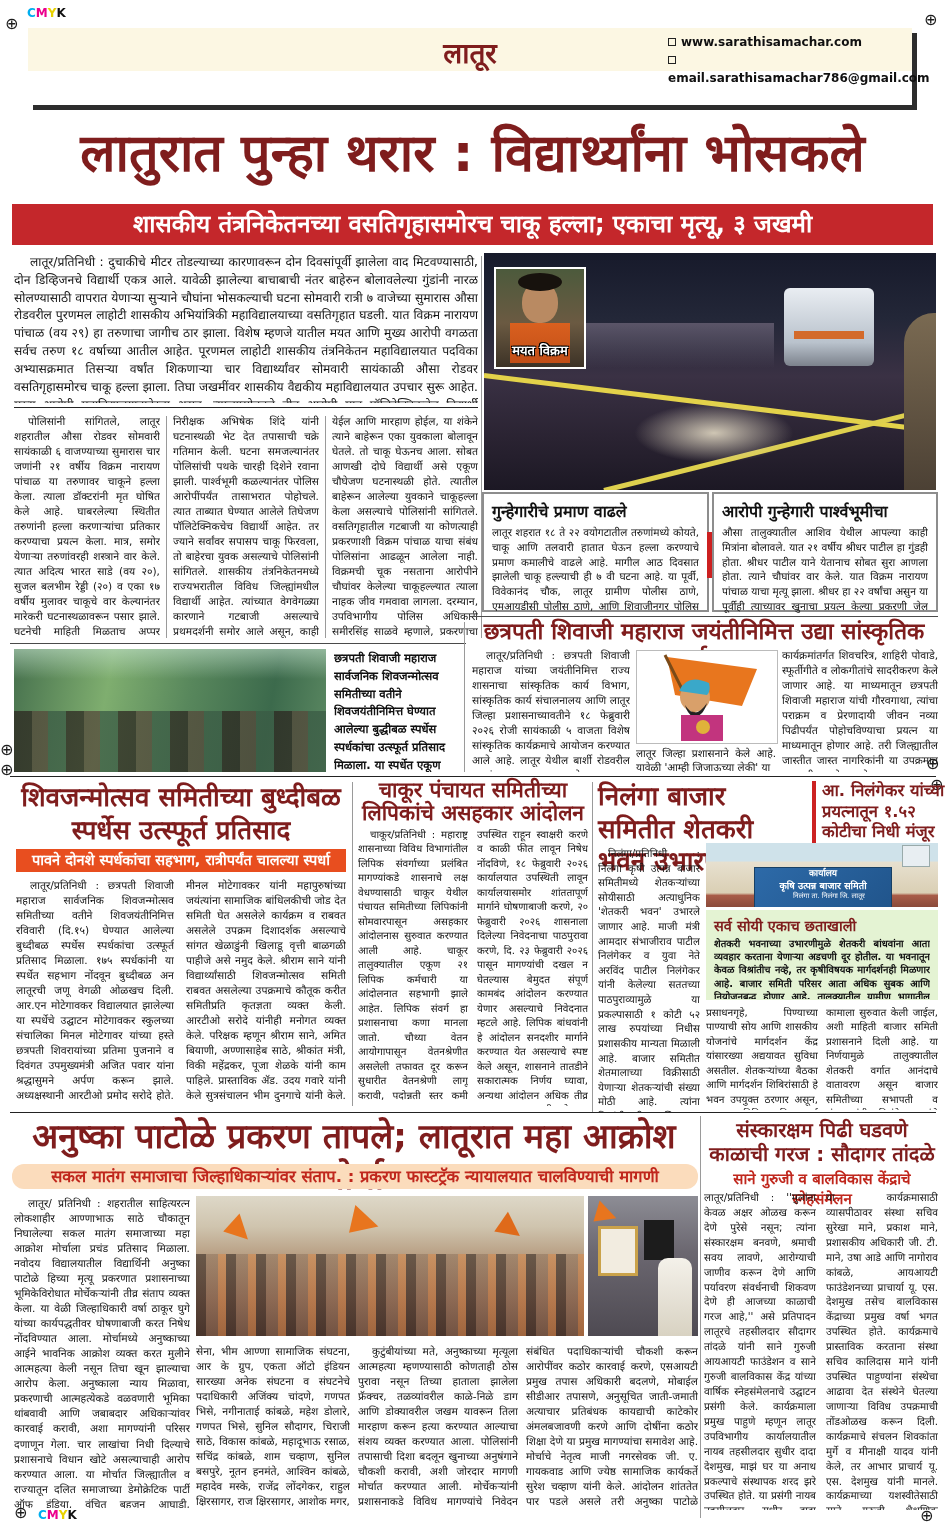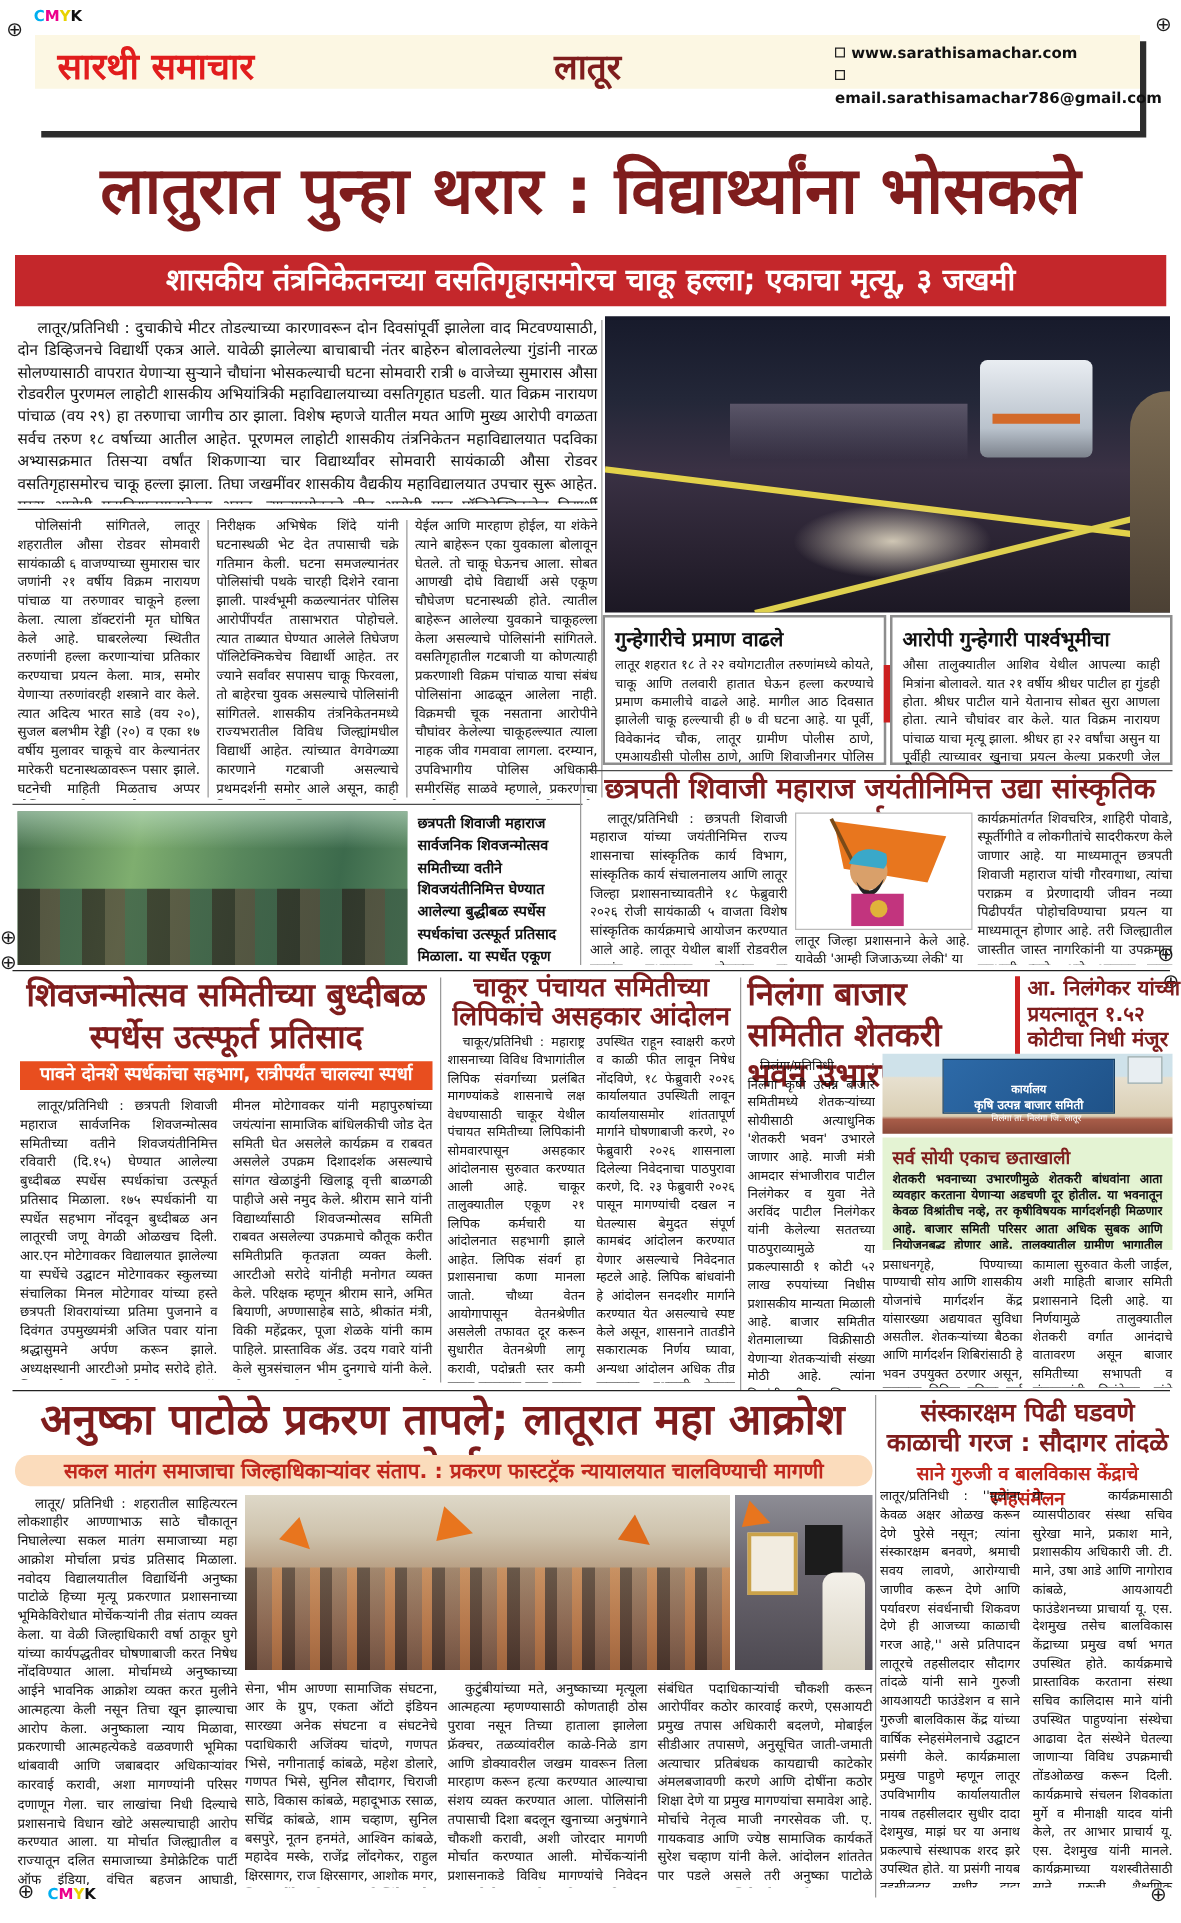--- a/index.html
+++ b/index.html
@@ -30,21 +30,20 @@
 <div class="cross" style="left:0px;top:762px;">⊕</div>
 <div class="cross" style="left:926px;top:756px;">⊕</div>
 <div class="cross" style="left:930px;top:777px;">⊕</div>
 <div class="cross" style="left:14px;top:1505px;">⊕</div>
 <div class="cross" style="left:920px;top:1508px;">⊕</div>
 <div class="cmyk" style="left:27px;top:6px;"><b>C</b><b>M</b><b>Y</b><b>K</b></div>
 <div class="cmyk" style="left:38px;top:1508px;"><b>C</b><b>M</b><b>Y</b><b>K</b></div>
 
 <div class="ab" style="left:28px;top:28px;width:884px;height:77px;box-shadow:5px 5px 0 #2d2d2d;">
   <div class="ab" style="left:0;top:0;width:884px;height:43px;background:#fcf7e3;">
-    <div class="ab hd" style="left:18px;top:4px;font-size:29px;color:#e11d1d;">सारथी समाचार</div>
     <div class="ab hd" style="left:392px;top:5px;width:100px;text-align:center;font-size:28px;">लातूर</div>
     <div class="ab" style="left:640px;top:5px;width:240px;font-size:12px;font-weight:bold;line-height:1.5;">
       <div><span style="display:inline-block;width:6px;height:6px;border:1px solid #222;margin-right:5px;"></span><span>www.sarathisamachar.com</span></div>
       <div><span style="display:inline-block;width:6px;height:6px;border:1px solid #222;margin-right:5px;"></span><span>email.sarathisamachar786@gmail.com</span></div>
     </div>
   </div>
 </div>
 
 <div class="ab hd" style="left:8px;top:118px;width:929px;height:82px;text-align:center;font-size:52px;line-height:1.35;">लातुरात पुन्हा थरार : विद्यार्थ्यांना भोसकले</div>
 <div class="ab strap" style="left:12px;top:204px;width:921px;height:41px;background:#c4272b;font-size:24px;line-height:41px;">शासकीय तंत्रनिकेतनच्या वसतिगृहासमोरच चाकू हल्ला; एकाचा मृत्यू, ३ जखमी</div>
@@ -61,20 +60,26 @@
 
 <div class="ph" style="left:484px;top:253px;width:452px;height:237px;background:linear-gradient(180deg,#171a2b 0%,#232738 28%,#3a3144 52%,#2a2332 78%,#1c1824 100%);">
   <div class="ab" style="left:300px;top:35px;width:90px;height:78px;background:linear-gradient(180deg,#e9edf2,#b9c2cc 70%,#7c828c);border-radius:6px;"></div>
   <div class="ab" style="left:310px;top:78px;width:70px;height:8px;background:#d36a2a;"></div>
   <div class="ab" style="left:0px;top:120px;width:460px;height:5px;background:#e3d24a;transform:rotate(7deg);transform-origin:left;"></div>
   <div class="ab" style="left:120px;top:235px;width:380px;height:5px;background:#ded04e;transform:rotate(-14deg);transform-origin:left;"></div>
   <div class="ab" style="left:150px;top:150px;width:160px;height:60px;background:radial-gradient(ellipse at center,#cfc6b4 0%,rgba(60,55,70,0) 70%);"></div>
   <div class="ab" style="left:420px;top:60px;width:70px;height:180px;background:linear-gradient(180deg,#7a6a52,#4b4034);border-radius:30px 0 0 0;"></div>
   <div class="ab" style="left:100px;top:70px;width:190px;height:45px;background:linear-gradient(180deg,rgba(120,110,130,.65),rgba(40,36,50,0));"></div>
 
+  <div class="ab" style="left:10px;top:14px;width:88px;height:98px;border:2px solid #fff;background:linear-gradient(180deg,#4c5a3c 0%,#6b5a42 55%,#3c3226 100%);">
+    <div class="ab" style="left:26px;top:12px;width:36px;height:42px;background:#b98a62;border-radius:50% 50% 45% 45%;"></div>
+    <div class="ab" style="left:22px;top:4px;width:44px;height:18px;background:#17120d;border-radius:50%;"></div>
+    <div class="ab" style="left:14px;top:54px;width:60px;height:40px;background:linear-gradient(180deg,#d9601f,#c24e17);"></div>
+    <div class="ab hd" style="left:0px;top:72px;width:88px;text-align:center;font-size:13px;color:#fff;text-shadow:1px 1px 0 #000,-1px -1px 0 #000,1px -1px 0 #000,-1px 1px 0 #000;">मयत विक्रम</div>
+  </div>
 </div>
 
 <div class="ab boxart" style="left:482px;top:492px;width:227px;height:120px;">
   <h3>गुन्हेगारीचे प्रमाण वाढले</h3>
   <p style="overflow:hidden;height:88px;">लातूर शहरात १८ ते २२ वयोगटातील तरुणांमध्ये कोयते, चाकू आणि तलवारी हातात घेऊन हल्ला करण्याचे प्रमाण कमालीचे वाढले आहे. मागील आठ दिवसात झालेली चाकू हल्ल्याची ही ७ वी घटना आहे. या पूर्वी, विवेकानंद चौक, लातूर ग्रामीण पोलीस ठाणे, एमआयडीसी पोलीस ठाणे, आणि शिवाजीनगर पोलिस ठाण्यात या घटना घडलेल्या आहेत. यावरून पोलिसांच्या क्षमतेवर प्रश्न होतोय.</p>
 </div>
 <div class="ab boxart" style="left:712px;top:492px;width:226px;height:120px;">
   <h3>आरोपी गुन्हेगारी पार्श्वभूमीचा</h3>
   <p style="overflow:hidden;height:88px;">औसा तालुक्यातील आशिव येथील आपल्या काही मित्रांना बोलावले. यात २१ वर्षीय श्रीधर पाटील हा गुंडही होता. श्रीधर पाटील याने येतानाच सोबत सुरा आणला होता. त्याने चौघांवर वार केले. यात विक्रम नारायण पांचाळ याचा मृत्यू झाला. श्रीधर हा २२ वर्षांचा असुन या पूर्वीही त्याच्यावर खुनाचा प्रयत्न केल्या प्रकरणी जेल झालेली आहे. या श्रीधरला खास आशीव येथून बोलावून घेण्यात आले होते.</p>
 </div>
@@ -116,21 +121,21 @@
 
 <div class="ab hd" style="left:358px;top:779px;width:230px;height:46px;text-align:center;font-size:21px;line-height:1.1;">चाकूर पंचायत समितीच्या लिपिकांचे असहकार आंदोलन</div>
 <div class="ab jt bd" style="left:358px;top:828px;width:110px;height:278px;font-size:10.2px;text-indent:12px;">चाकूर/प्रतिनिधी : महाराष्ट्र शासनाच्या विविध विभागांतील लिपिक संवर्गाच्या प्रलंबित मागण्यांकडे शासनाचे लक्ष वेधण्यासाठी चाकूर येथील पंचायत समितीच्या लिपिकांनी सोमवारपासून असहकार आंदोलनास सुरुवात करण्यात आली आहे. चाकूर तालुक्यातील एकूण २१ लिपिक कर्मचारी या आंदोलनात सहभागी झाले आहेत. लिपिक संवर्ग हा प्रशासनाचा कणा मानला जातो. चौथ्या वेतन आयोगापासून वेतनश्रेणीत असलेली तफावत दूर करून सुधारीत वेतनश्रेणी लागू करावी, पदोन्नती स्तर कमी करून पदनामात बदल करावा, जुनी पेन्शन योजना जशीच्या तशी लागू करावी, तसेच १ नोव्हेंबर २००५ पूर्वी अनुकंपा नियुक्तीसाठी प्रतीक्षायादीत असलेल्या सर्वांना न्याय द्यावा, या प्रमुख मागण्यांसाठी</div>
 <div class="ab jt bd" style="left:477px;top:828px;width:111px;height:278px;font-size:10.2px;">उपस्थित राहून स्वाक्षरी करणे व काळी फीत लावून निषेध नोंदविणे, १८ फेब्रुवारी २०२६ कार्यालयात उपस्थिती लावून कार्यालयासमोर शांततापूर्ण मार्गाने घोषणाबाजी करणे, २० फेब्रुवारी २०२६ शासनाला दिलेल्या निवेदनाचा पाठपुरावा करणे, दि. २३ फेब्रुवारी २०२६ पासून मागण्यांची दखल न घेतल्यास बेमुदत संपूर्ण कामबंद आंदोलन करण्यात येणार असल्याचे निवेदनात म्हटले आहे. लिपिक बांधवांनी हे आंदोलन सनदशीर मार्गाने करण्यात येत असल्याचे स्पष्ट केले असून, शासनाने तातडीने सकारात्मक निर्णय घ्यावा, अन्यथा आंदोलन अधिक तीव्र करण्याचा इशाराही देण्यात आला आहे.</div>
 <div class="vr" style="left:592px;top:782px;height:330px;"></div>
 
 <div class="ab hd" style="left:598px;top:780px;width:204px;height:62px;font-size:26px;line-height:1.25;">निलंगा बाजार समितीत शेतकरी भवन उभारणार</div>
 <div class="ab hd" style="left:812px;top:781px;width:126px;height:80px;font-size:16.5px;line-height:1.25;border-left:4px solid #cc2222;padding-left:6px;">आ. निलंगेकर यांच्या प्रयत्नातून १.५२ कोटीचा निधी मंजूर</div>
 <div class="ab jt bd" style="left:598px;top:846px;width:102px;height:266px;font-size:10.3px;text-indent:10px;">निलंगा/प्रतिनिधी : निलंगा कृषी उत्पन्न बाजार समितीमध्ये शेतकऱ्यांच्या सोयीसाठी अत्याधुनिक 'शेतकरी भवन' उभारले जाणार आहे. माजी मंत्री आमदार संभाजीराव पाटील निलंगेकर व युवा नेते अरविंद पाटील निलंगेकर यांनी केलेल्या सततच्या पाठपुराव्यामुळे या प्रकल्पासाठी १ कोटी ५२ लाख रुपयांच्या निधीस प्रशासकीय मान्यता मिळाली आहे. बाजार समितीत शेतमालाच्या विक्रीसाठी येणाऱ्या शेतकऱ्यांची संख्या मोठी आहे. त्यांना विश्रांतीसाठी आणि इतर व्यवहारांसाठी हक्काची जागा उपलब्ध व्हावी, या हेतूने हे भवन उभारले जाणार आहे. नव्या इमारतीमध्ये प्रशस्त सभागृह, प्रतीक्षा कक्ष, स्वच्छ</div>
 <div class="ph" style="left:706px;top:843px;width:232px;height:64px;background:linear-gradient(180deg,#cfe2ea 0%,#cfe2ea 28%,#e7e0cf 30%,#dacfb4 78%,#a85c48 82%,#8a4a3a 100%);">
-  <div class="ab" style="left:48px;top:4px;width:138px;height:44px;background:linear-gradient(135deg,#2d6aa8,#1f5288);border:1px solid #184064;color:#fff;text-align:center;line-height:1.3;padding-top:19px;box-sizing:border-box;">
+  <div class="ab" style="left:48px;top:24px;width:138px;height:62px;background:linear-gradient(135deg,#2d6aa8,#1f5288);border:1px solid #184064;color:#fff;text-align:center;line-height:1.3;padding-top:0;box-sizing:border-box;">
     <div style="font-size:9px;font-weight:bold;">कार्यालय</div>
     <div style="font-size:9.5px;font-weight:bold;">कृषि उत्पन्न बाजार समिती</div>
     <div style="font-size:7px;margin-left:12px;">निलंगा ता. निलंगा जि. लातूर</div>
   </div>
   <div class="ab" style="left:196px;top:2px;width:26px;height:20px;background:#e8eef2;border:1px solid #9aa;"></div>
 </div>
 <div class="ab" style="left:706px;top:910px;width:232px;height:90px;background:#e4f3d3;padding:5px 8px;box-sizing:border-box;">
   <div class="hd" style="font-size:14.5px;margin-bottom:2px;">सर्व सोयी एकाच छताखाली</div>
   <div class="jt" style="font-size:9.8px;font-weight:bold;line-height:1.35;height:62px;overflow:hidden;">शेतकरी भवनाच्या उभारणीमुळे शेतकरी बांधवांना आता व्यवहार करताना येणाऱ्या अडचणी दूर होतील. या भवनातून केवळ विश्रांतीच नव्हे, तर कृषीविषयक मार्गदर्शनही मिळणार आहे. बाजार समिती परिसर आता अधिक सुबक आणि नियोजनबद्ध होणार आहे. तालुक्यातील ग्रामीण भागातील शेतकऱ्यांनी या निर्णयाचे मोठ्या उत्साहात स्वागत केले आहे.</div>
 </div>

